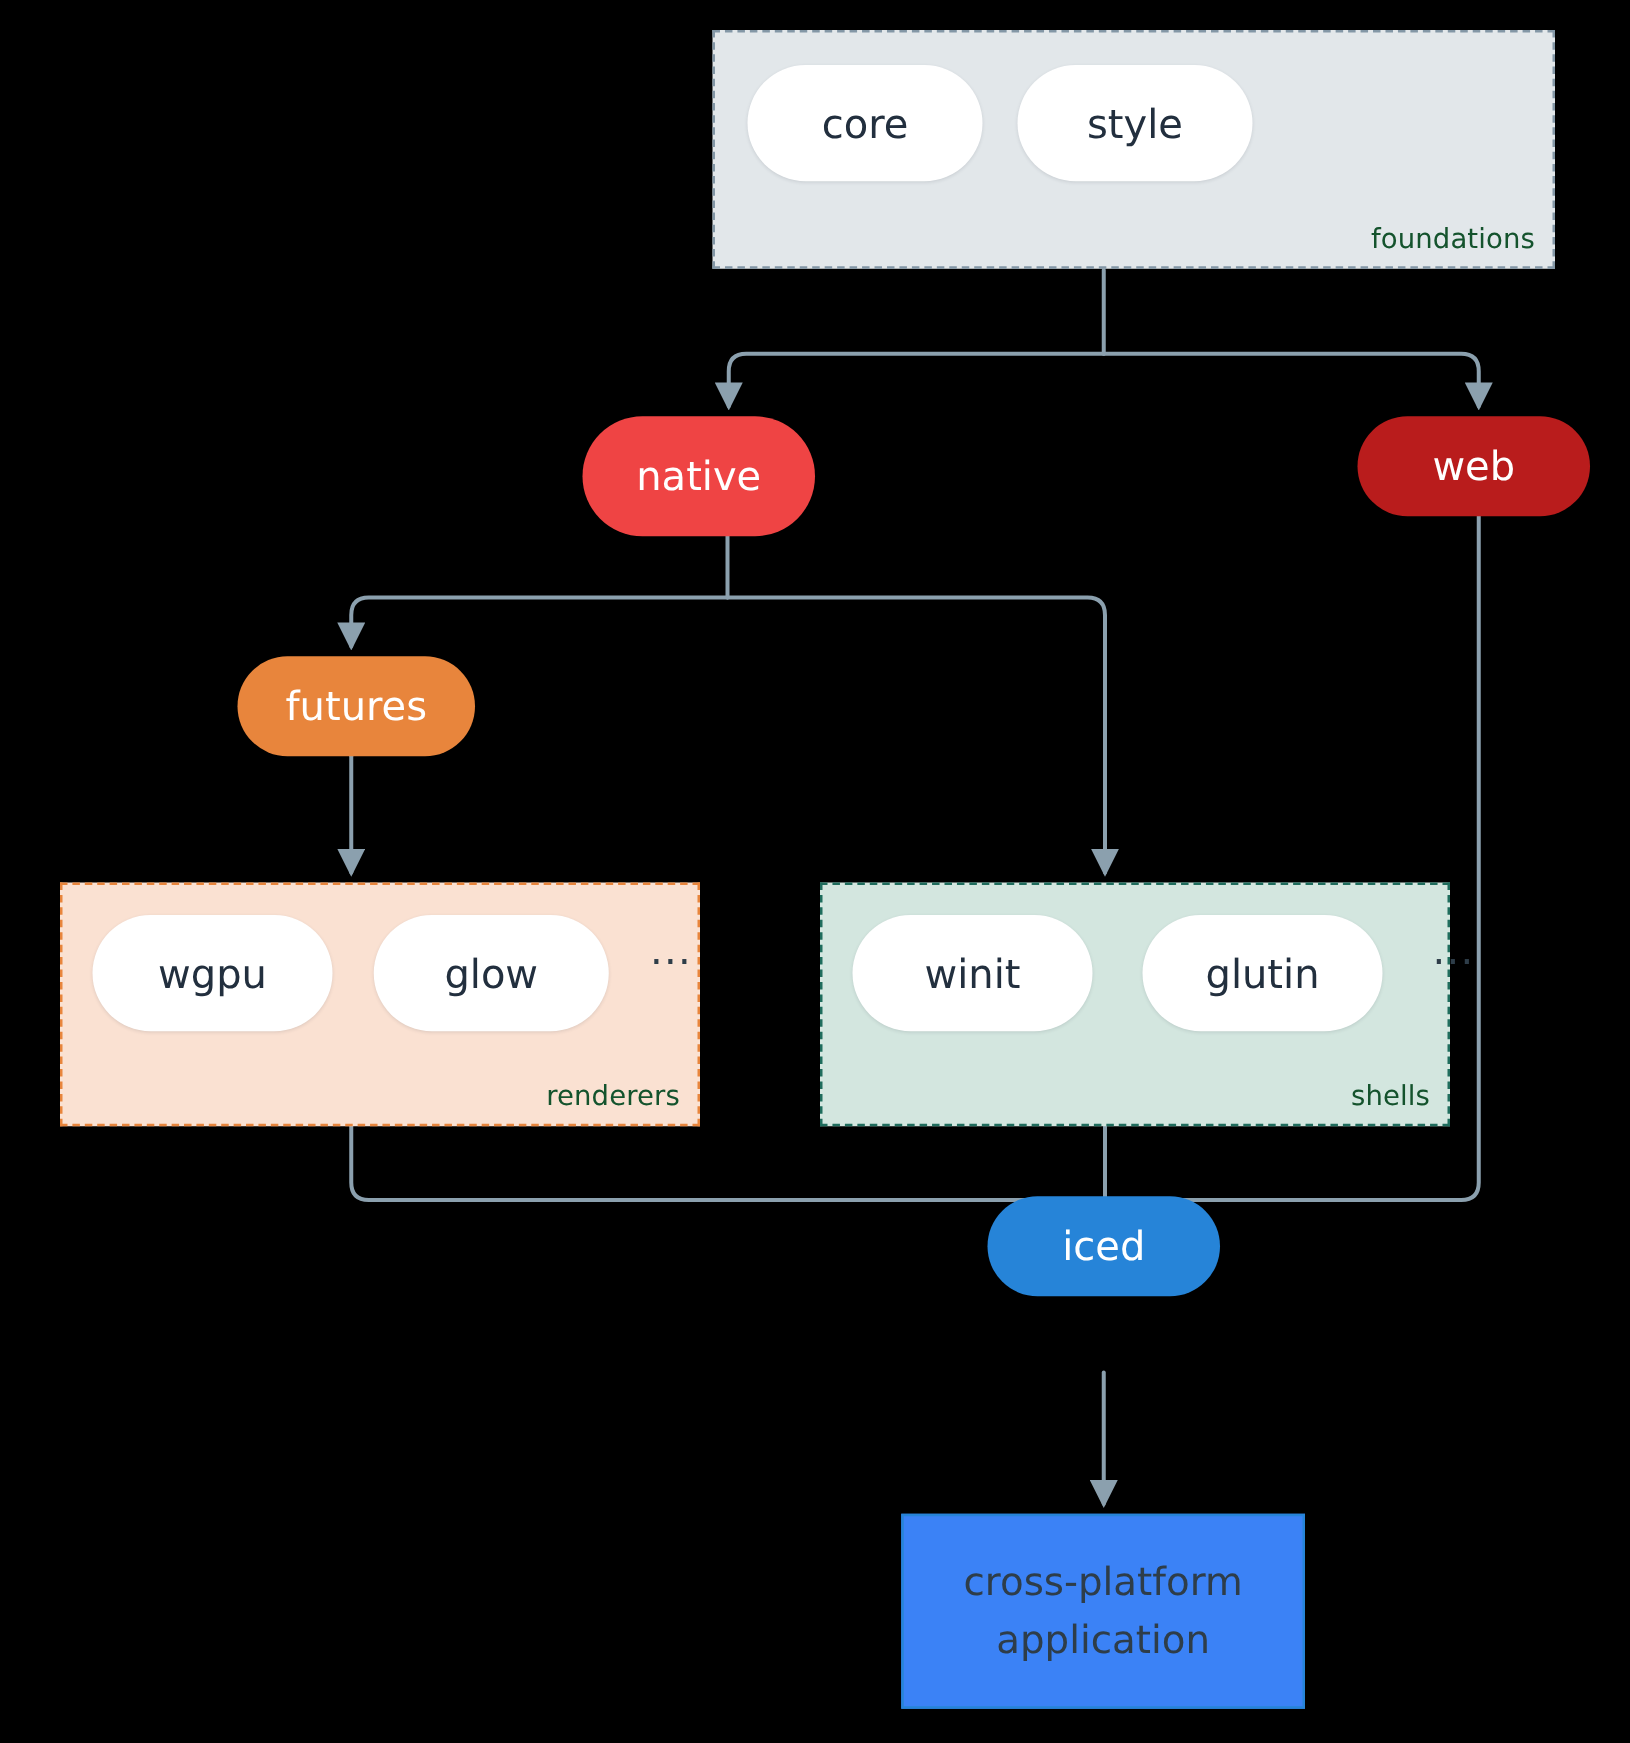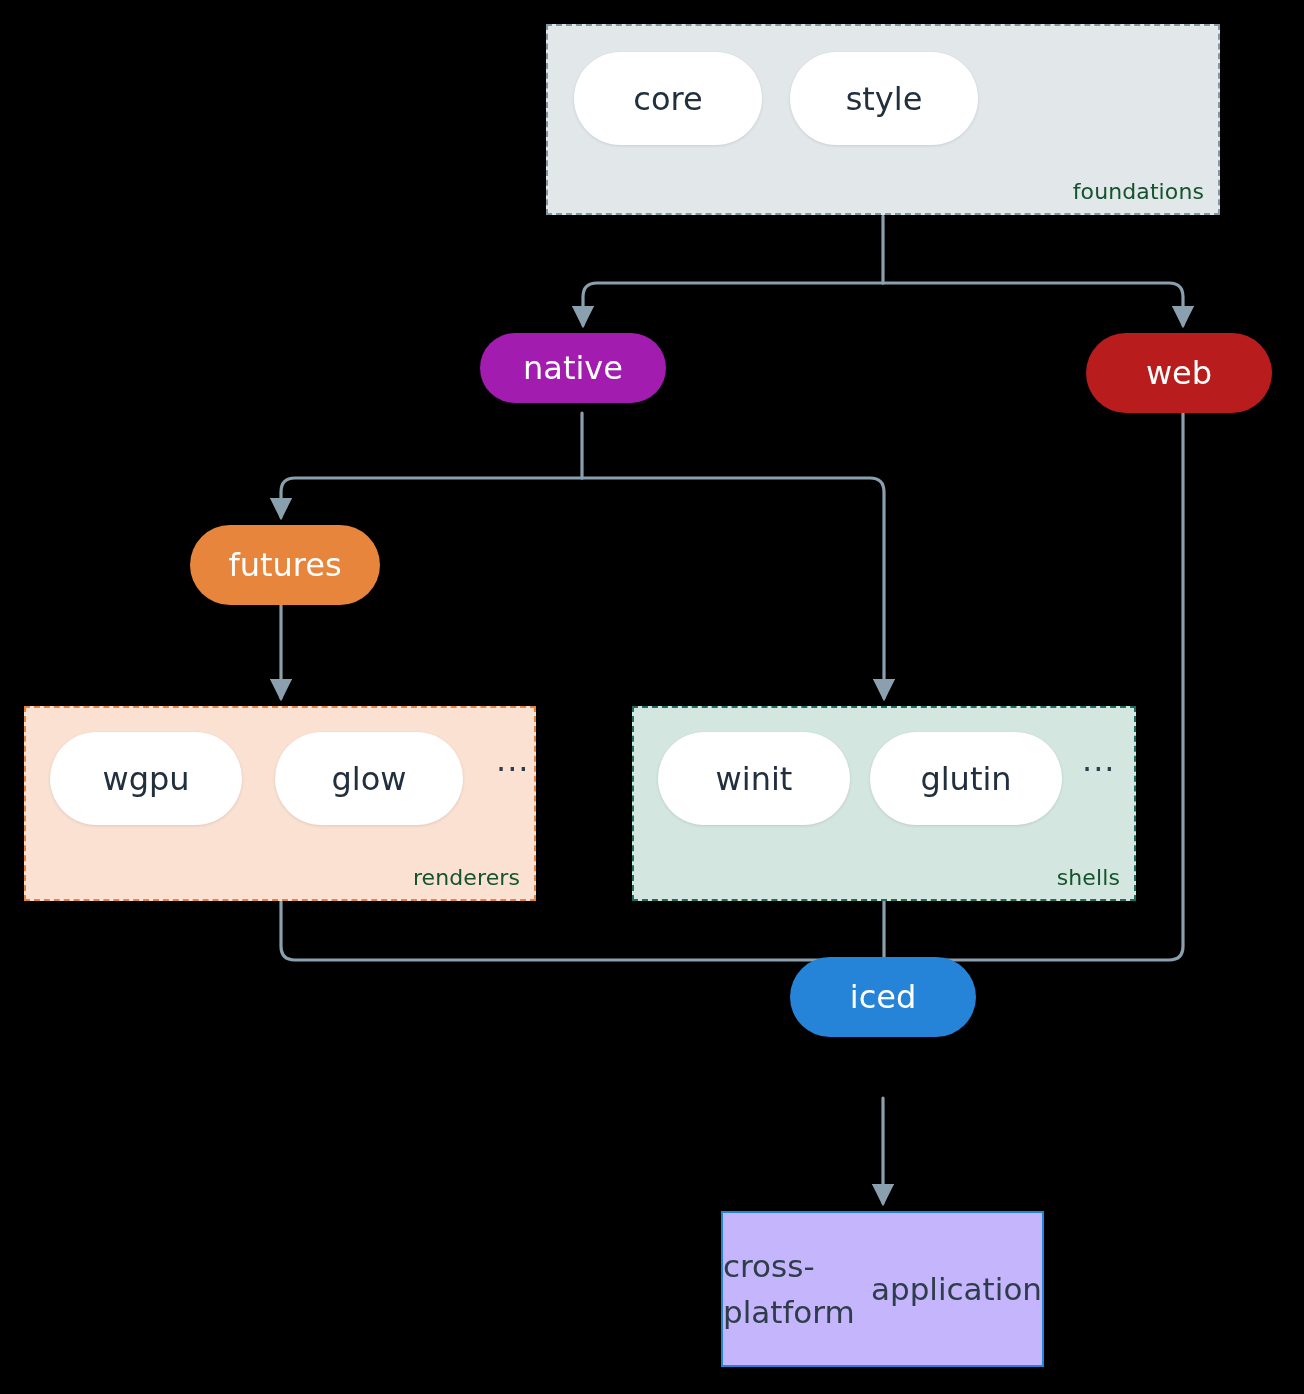--- a/index.html
+++ b/index.html
@@ -22,20 +22,21 @@
     left: 0;
     top: 0;
     width: 1304px;
     height: 1394px;
   }
 
   
   .group {
     position: absolute;
     box-sizing: border-box;
+    margin-left: 24px;
   }
   .group-foundations {
     left: 546px;
     top: 24px;
     width: 674px;
     height: 191px;
     background: #e2e7ea;
     border: 2px dashed #8397a6;
   }
   .group-renderers {
@@ -66,21 +67,21 @@
   .group-items {
     position: absolute;
     left: 0;
     top: 0;
     display: flex;
     align-items: center;
     gap: 28px;
   }
   .group-foundations .group-items { left: 26px; top: 26px; gap: 28px; }
   .group-renderers .group-items  { left: 24px; top: 24px; gap: 33px; }
-  .group-shells .group-items     { left: 24px; top: 24px; gap: 20px; }
+  .group-shells .group-items     { left: 24px; top: 24px; gap: 40px; }
 
   
   .chip {
     background: #ffffff;
     border-radius: 999px;
     display: flex;
     align-items: center;
     justify-content: center;
     font-size: 32px;
     color: #222f3e;
@@ -112,37 +113,37 @@
   .pill {
     position: absolute;
     border-radius: 999px;
     display: flex;
     align-items: center;
     justify-content: center;
     color: #ffffff;
     font-size: 32px;
     box-sizing: border-box;
   }
-  .pill-native   { left: 480px;  top: 333px;  width: 186px; height: 70px; background: #a21caf; }
+  .pill-native   { left: 466px;  top: 333px;  width: 186px; height: 96px; background: #ef4444; }
   .pill-web      { left: 1086px; top: 333px;  width: 186px; height: 80px; background: #b91c1c; }
   .pill-graphics { left: 190px;  top: 525px;  width: 190px; height: 80px; background: #e8853c; }
   .pill-iced     { left: 790px;  top: 957px; width: 186px; height: 80px; background: #2684d8; }
 
   
   .app-box {
     position: absolute;
     left: 721px;
     top: 1211px;
     width: 323px;
     height: 156px;
-    background: #c4b5fd;
+    background: #3b82f6;
     border: 2px solid #2684d8;
     box-sizing: border-box;
     display: flex;
-    flex-direction: row;
+    flex-direction: column;
     align-items: center;
     justify-content: center;
     color: #2e3d49;
     font-size: 31px;
     line-height: 46px;
   }
   .app-box span { display: block; }
 </style>
 </head>
 <body>

